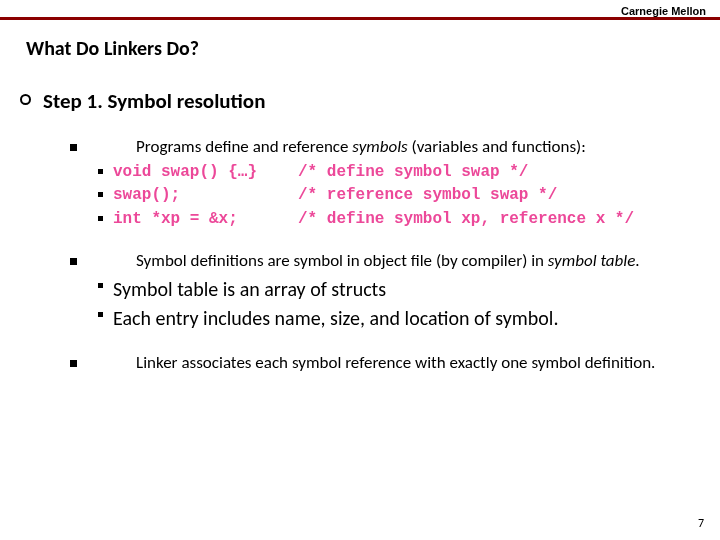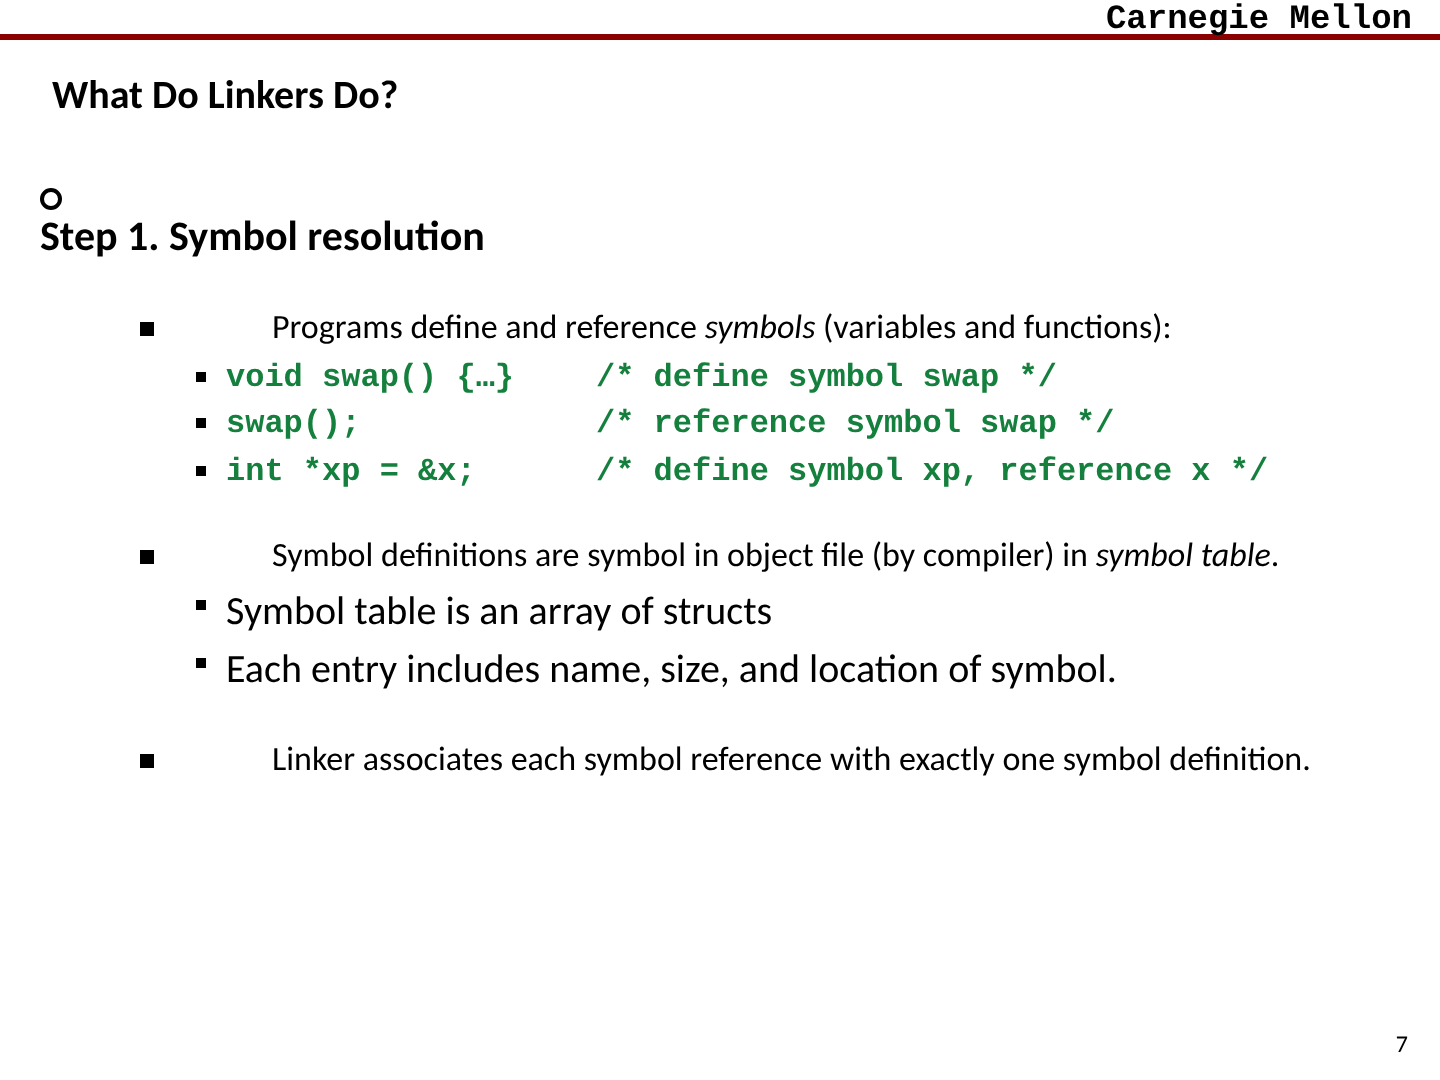--- a/index.html
+++ b/index.html
@@ -12,40 +12,39 @@
     overflow: hidden;
   }
   .header-bar {
     height: 20px;
     background: #fff;
     text-align: right;
     padding-right: 14px;
     border-bottom: 3px solid #8b0000;
   }
   .header-text {
-    font-size: 17px;
+    font-size: 11px;
     font-weight: bold;
     color: #000;
-    font-family: Liberation Mono, monospace;
+    font-family: Liberation Sans, sans-serif;
     line-height: 18px;
   }
   .slide-title {
     font-size: 20px;
     font-weight: bold;
     color: #000;
     margin: 16px 0 28px 26px;
   }
   .content {
     margin-left: 20px;
   }
   .lvl1 {
     display: flex;
     align-items: flex-start;
     margin-bottom: 22px;
-    flex-direction: column;
   }
   .circle-bullet {
     width: 11px;
     height: 11px;
     border: 2px solid #000;
     border-radius: 50%;
     margin-top: 6px;
     margin-right: 12px;
     flex-shrink: 0;
   }
@@ -86,21 +85,21 @@
     background: #000;
     margin-top: 8px;
     margin-right: 10px;
     flex-shrink: 0;
   }
   .code-row {
     display: flex;
     font-family: "Courier New", monospace;
     font-size: 16px;
     font-weight: bold;
-    color: #15803d;
+    color: #ec4899;
     line-height: 1.4;
   }
   .code-left { width: 185px; white-space: pre; }
   .code-right { white-space: pre; }
   .lvl3-text {
     font-size: 20px;
     color: #000;
     line-height: 1.4;
   }
   .italic { font-style: italic; }

